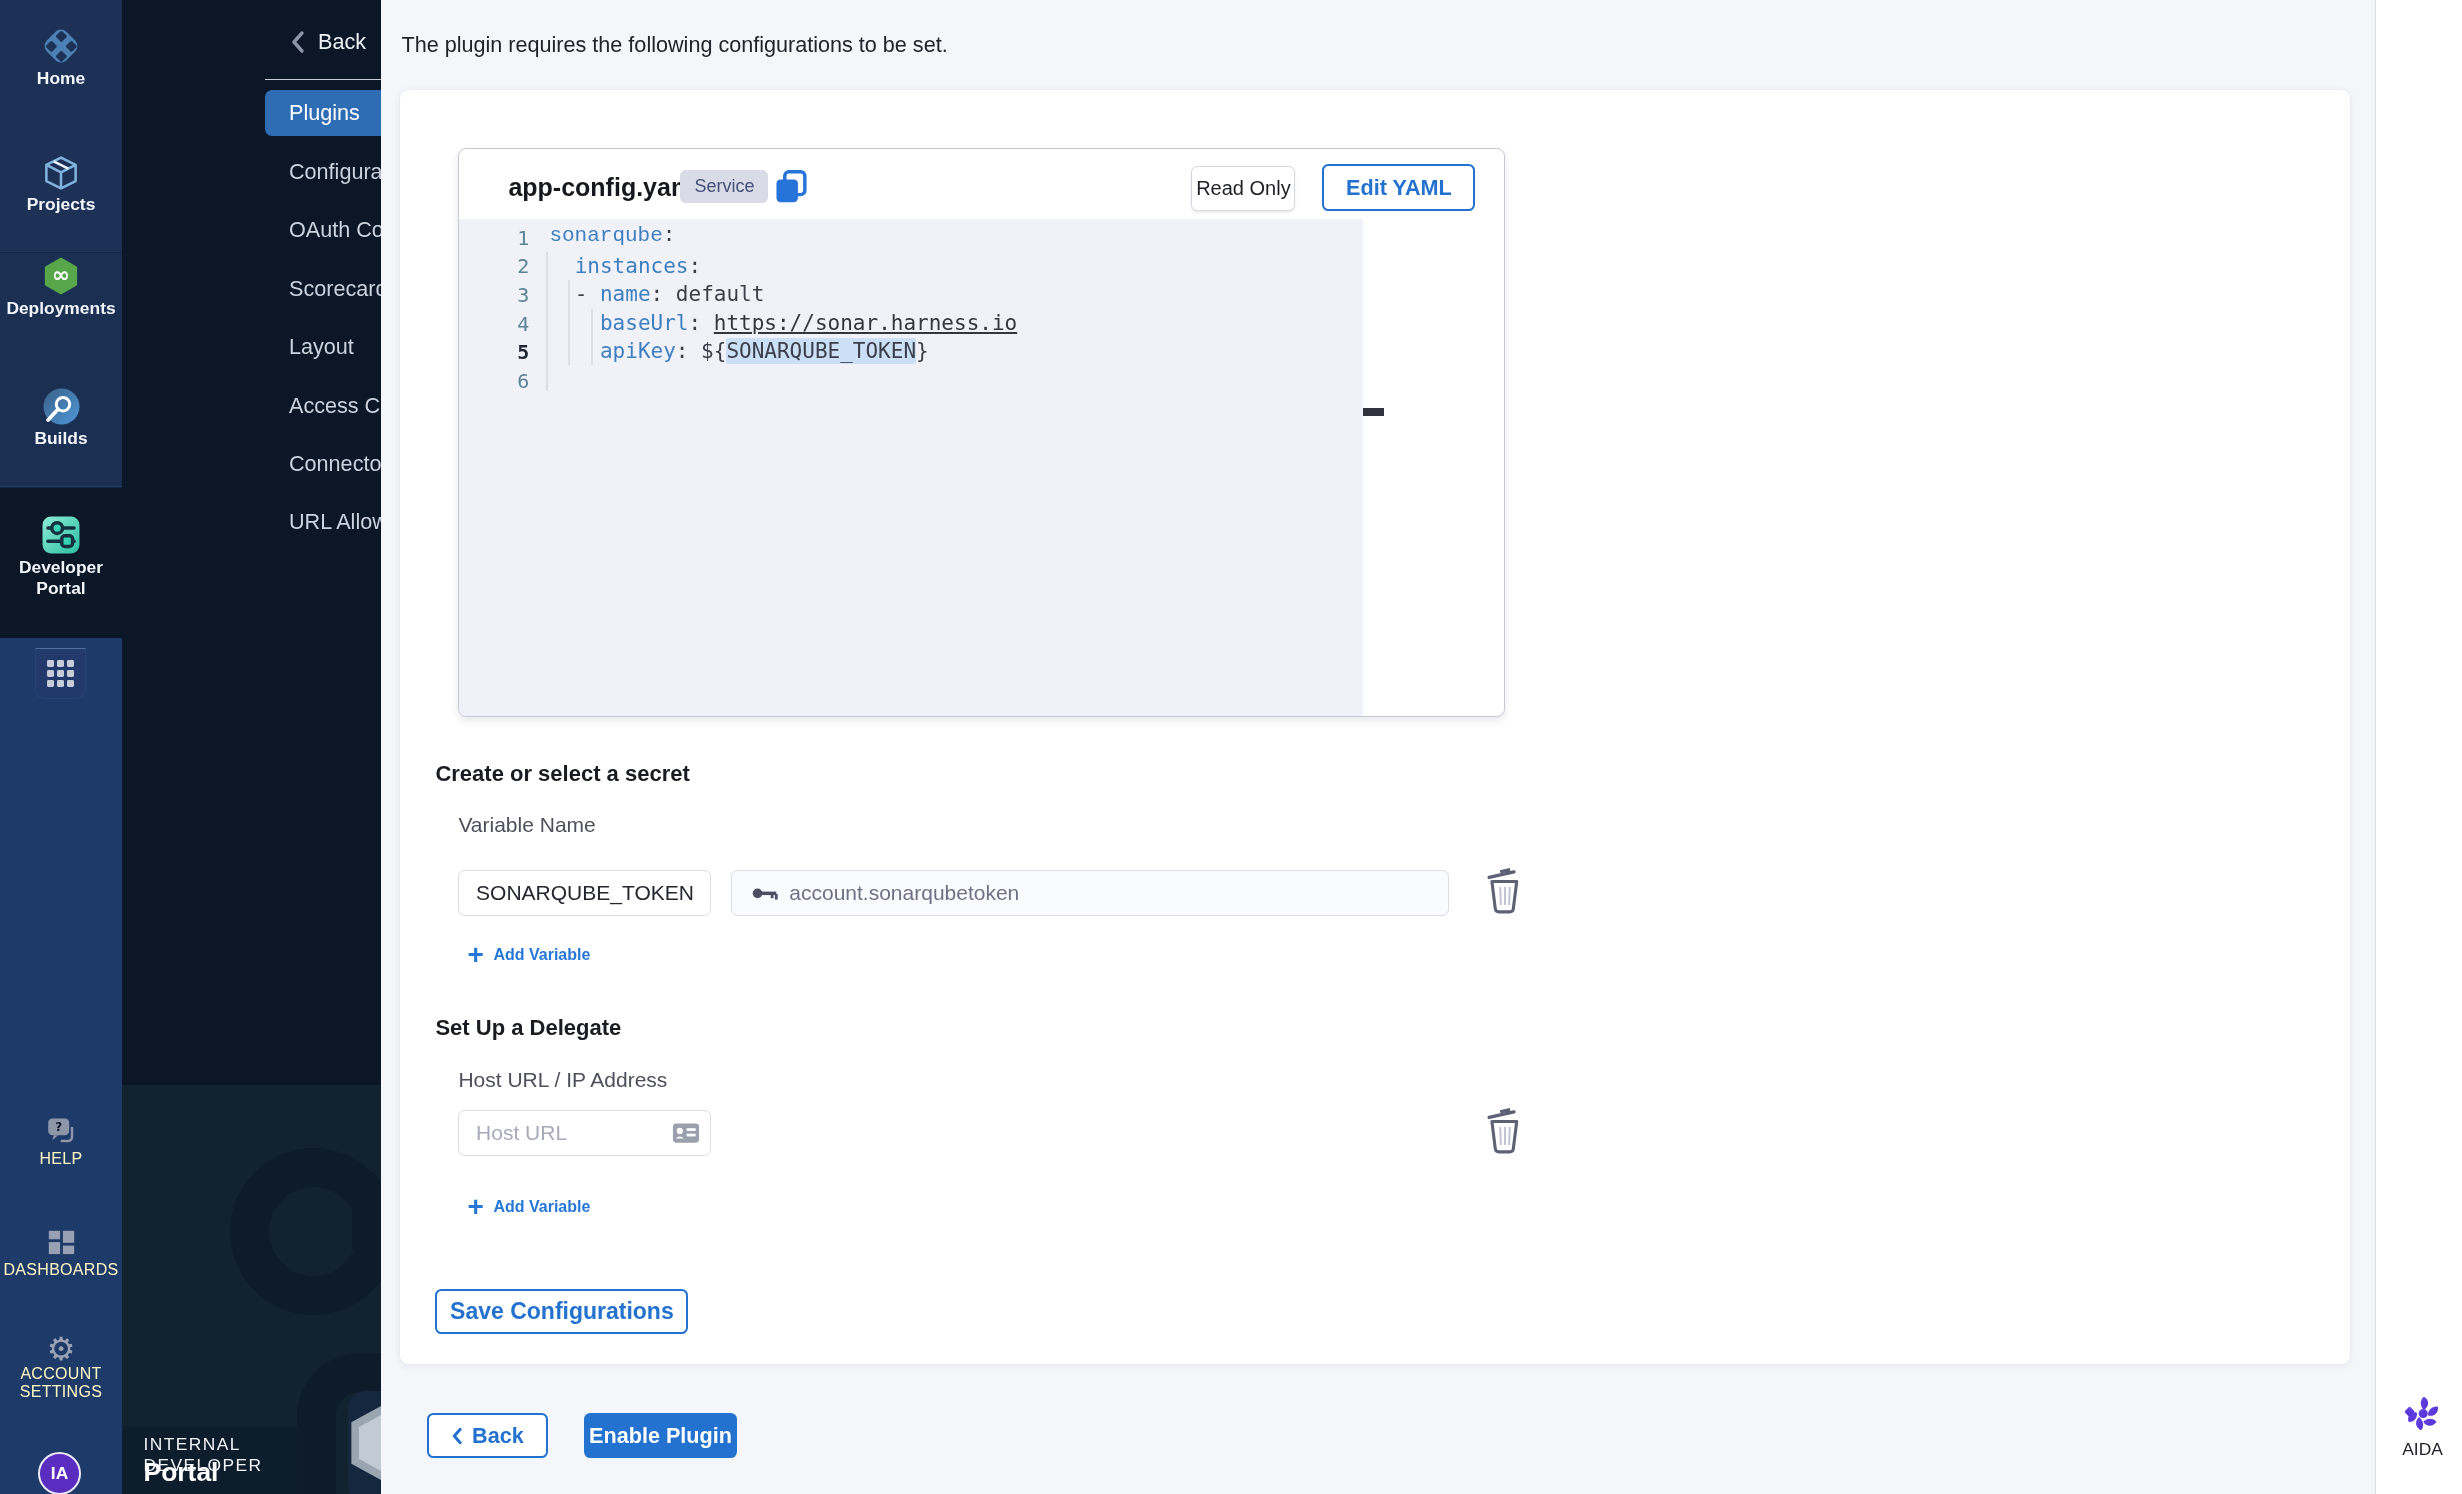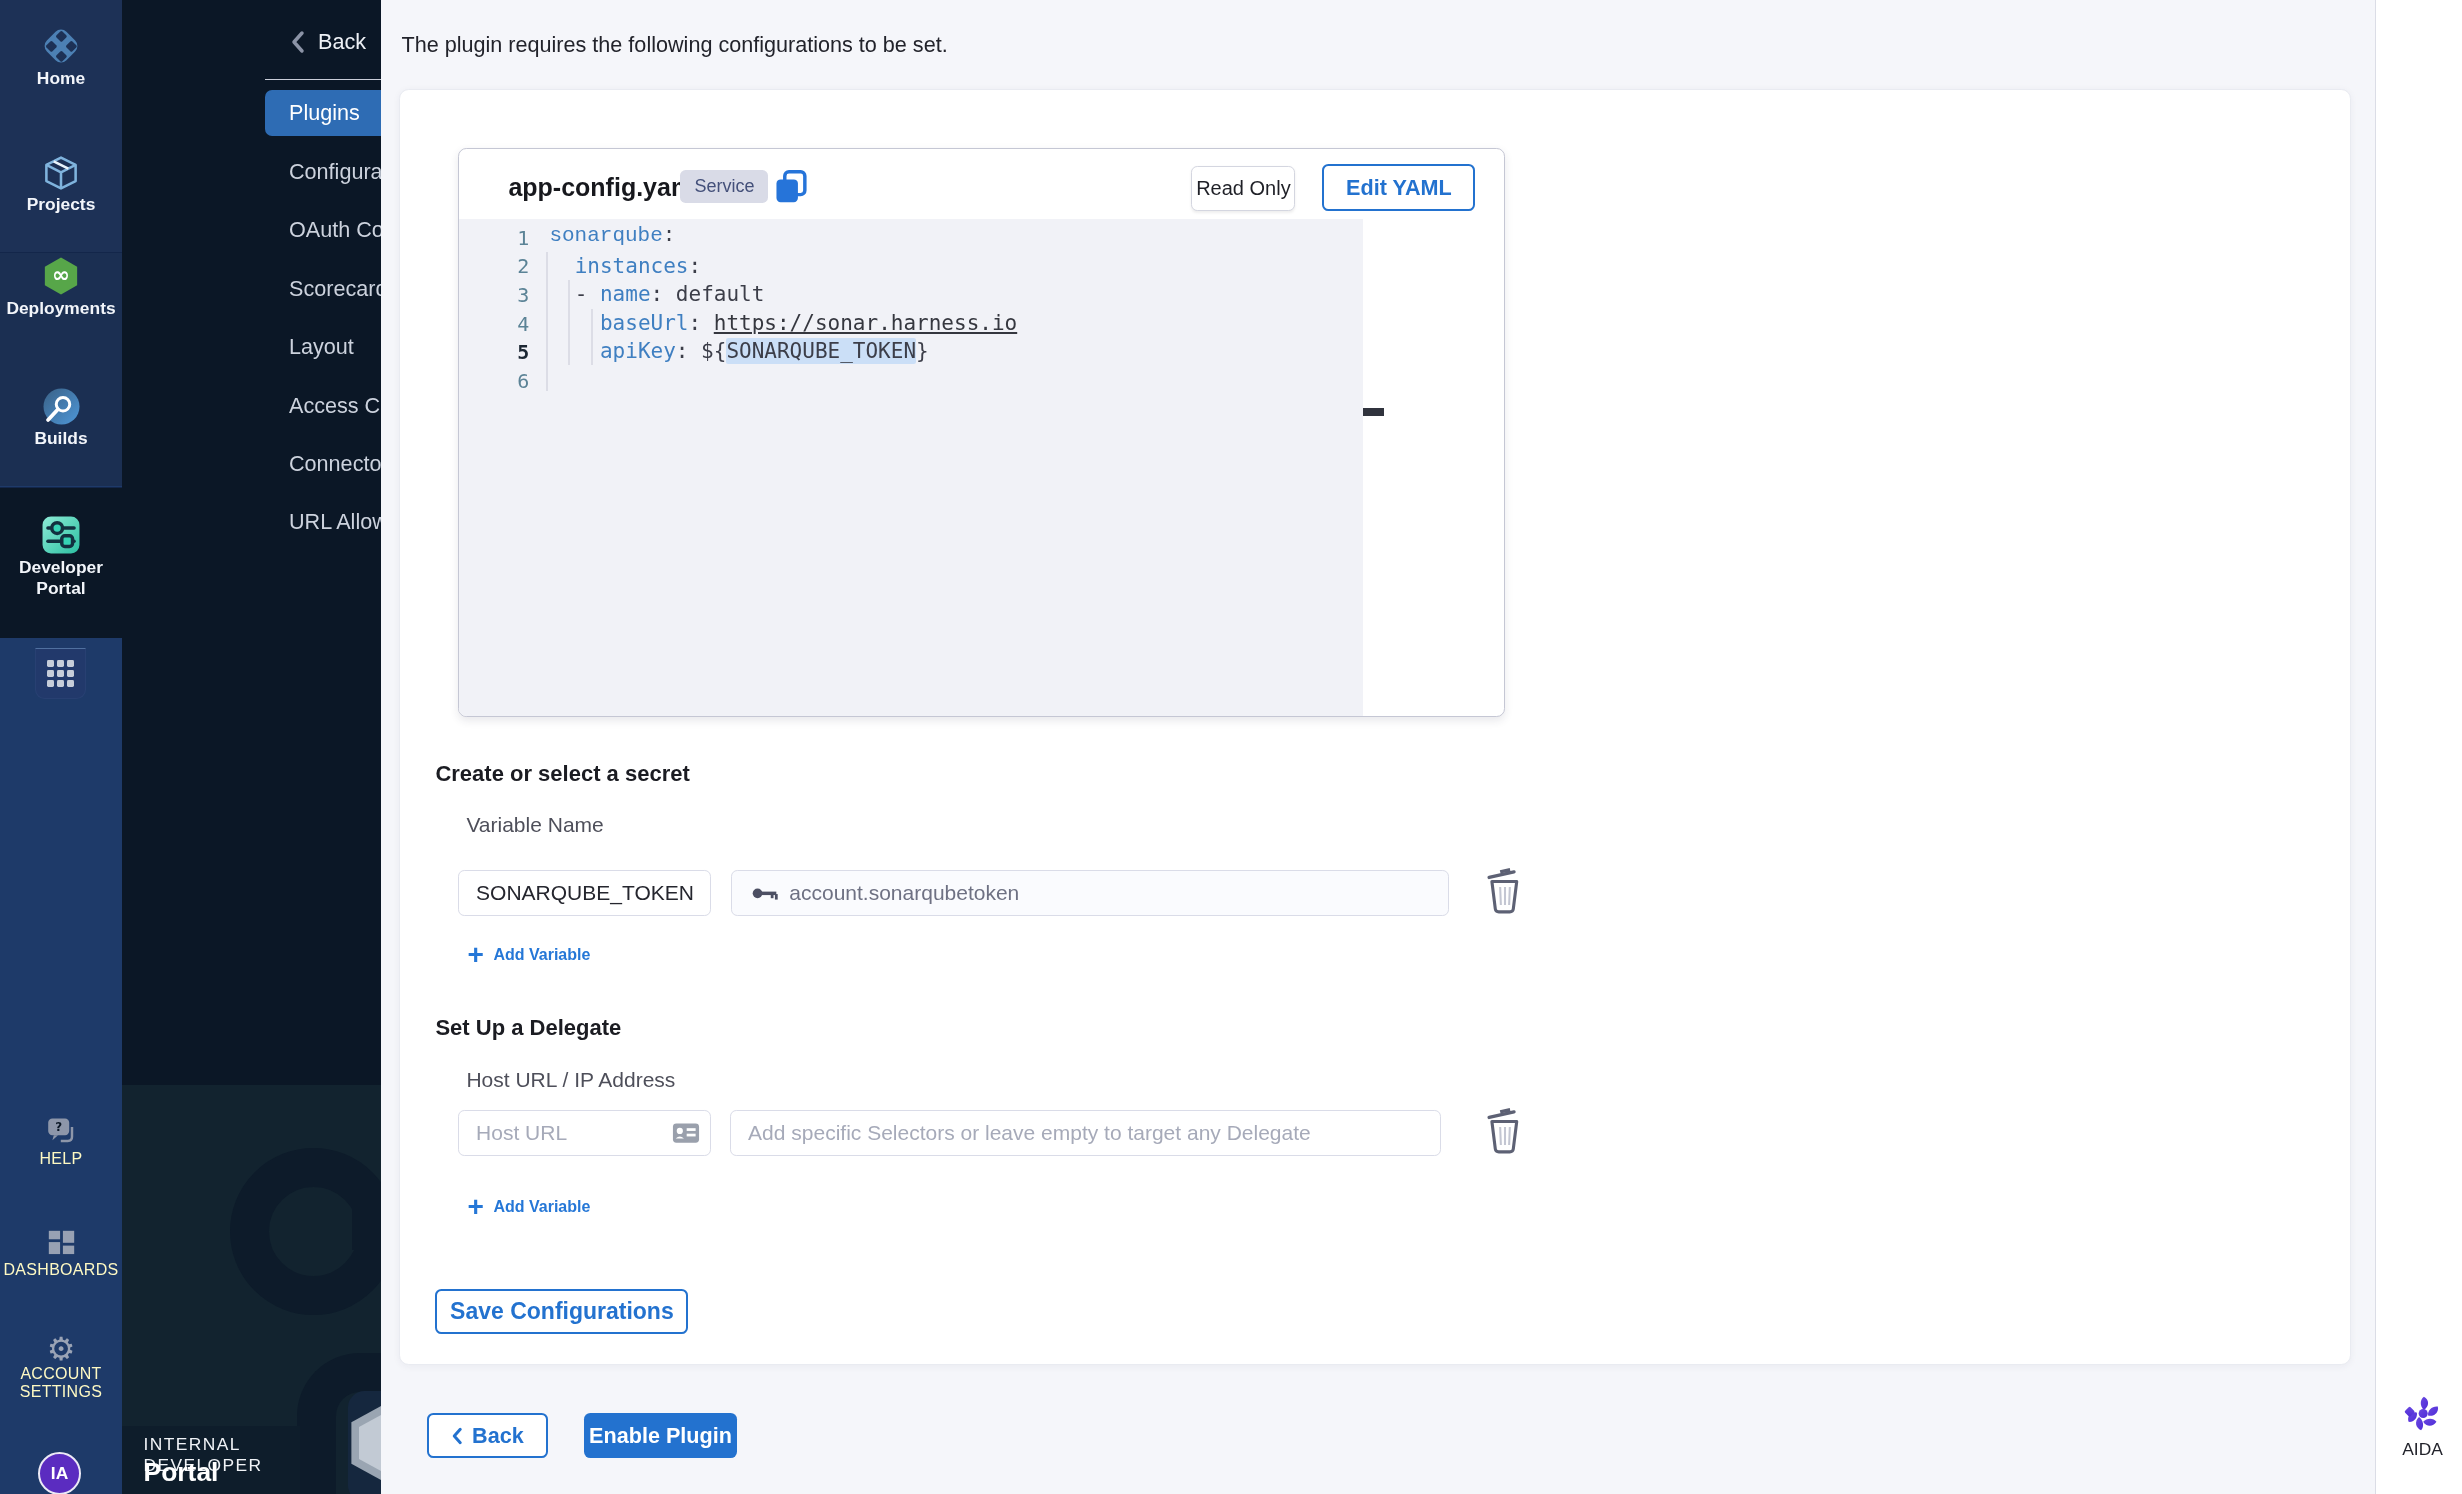--- a/index.html
+++ b/index.html
@@ -75,21 +75,21 @@
   .cl { position:absolute; left:90px; font-family:"DejaVu Sans Mono", monospace; font-size:21px;
         color:#3c3e49; white-space:pre; }
   .cl .k { color:#3f7fc1; }
   .cl .u { text-decoration:underline; color:#35373f; }
   .cl .hl { background:#cbdff7; border-radius:2.1px; padding:0.7px 0; }
   .pl2 { padding-left:2ch; } .pl4 { padding-left:4ch; }
   .iguide { position:absolute; width:1.4px; background:#dcdde6; }
 
   
   .sec-title { position:absolute; left:35px; font-size:22px; font-weight:700; color:#1b1c22; }
-  .fld-label { position:absolute; left:58px; font-size:21px; color:#4e4f5a;margin-left:8px; }
+  .fld-label { position:absolute; left:58px; font-size:21px; color:#4e4f5a; }
   .tinput { position:absolute; height:46px; border:1.4px solid #dadce8; border-radius:6.3px; background:#fff;
             font-size:21px; color:#25262e; padding:0 16.7px; font-family:"Liberation Sans", sans-serif; }
   .tinput::placeholder { color:#a6aab9; }
   #secret-box { position:absolute; left:331px; top:780px; width:718px; height:46px; background:#fafbfe;
                 border:1.4px solid #dadce8; border-radius:6.3px; display:flex; align-items:center; padding-left:19.5px; cursor:pointer; }
   #secret-box span.txt { color:#6e7183; font-size:21px; margin-left:11px; }
   .addvar { position:absolute; left:67px; display:flex; align-items:center; cursor:pointer; }
   .addvar .plus { color:#2577d7; font-size:28px; font-weight:700; line-height:1; }
   .addvar .avl { color:#2577d7; font-size:16px; font-weight:600; margin-left:9.7px; }
   .trash { position:absolute; left:1085px; width:40px; height:49px; cursor:pointer; }
@@ -374,21 +374,20 @@
         <svg width="28" height="22" viewBox="0 0 40 32">
           <rect x="1" y="2" width="38" height="28" rx="5" fill="#9aa0ac"></rect>
           <circle cx="11" cy="13" r="4.5" fill="#ffffff"></circle>
           <path d="M5 24 Q11 18 17 24" fill="#ffffff"></path>
           <rect x="21" y="9" width="13" height="4" fill="#ffffff"></rect>
           <rect x="21" y="17" width="13" height="4" fill="#ffffff"></rect>
         </svg>
       </span>
     </span>
 
-    <input class="tinput" style="left: 330px; top: 1020px; width: 711px;" type="text" placeholder="Add specific Selectors or leave empty to target any Delegate">
 
     <span class="trash" style="top:1016px;">
       <svg width="40" height="49" viewBox="0 0 58 70">
         <path d="M6 16 L42 8" stroke="#5d6174" stroke-width="5" stroke-linecap="round"></path>
         <path d="M22 8 L34 5.5 L35 10" stroke="#5d6174" stroke-width="5" fill="none"></path>
         <path d="M10 22 L15 62 Q15.6 66 20 66 L36 66 Q40.4 66 41 62 L46 22 Z" fill="none" stroke="#5d6174" stroke-width="4.5" stroke-linejoin="round"></path>
         <path d="M22 30 L23 56 M29 30 L29 56 M36 30 L35 56" stroke="#c3c6d2" stroke-width="3"></path>
       </svg>
     </span>
 

